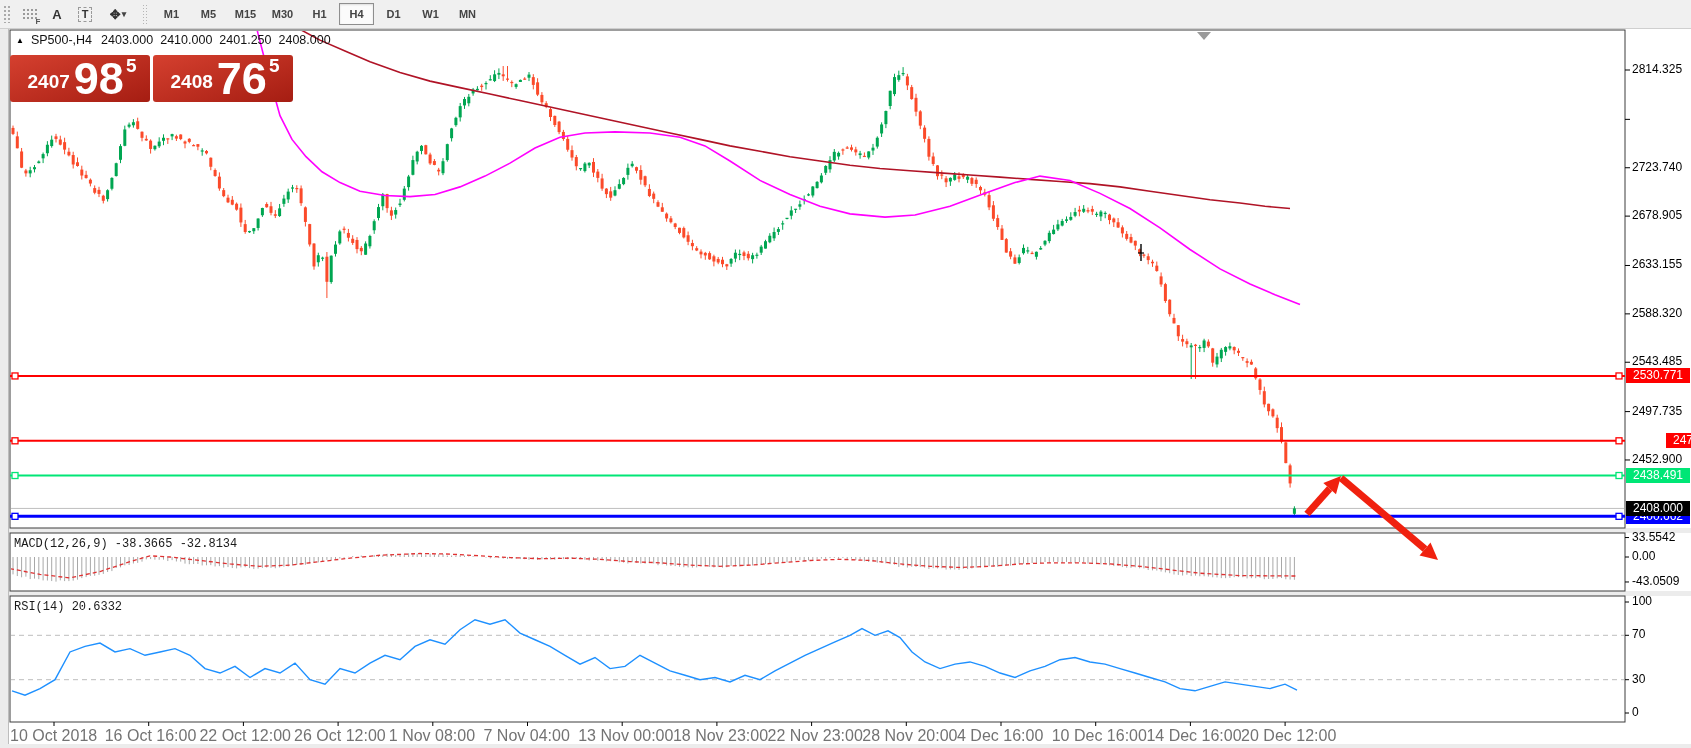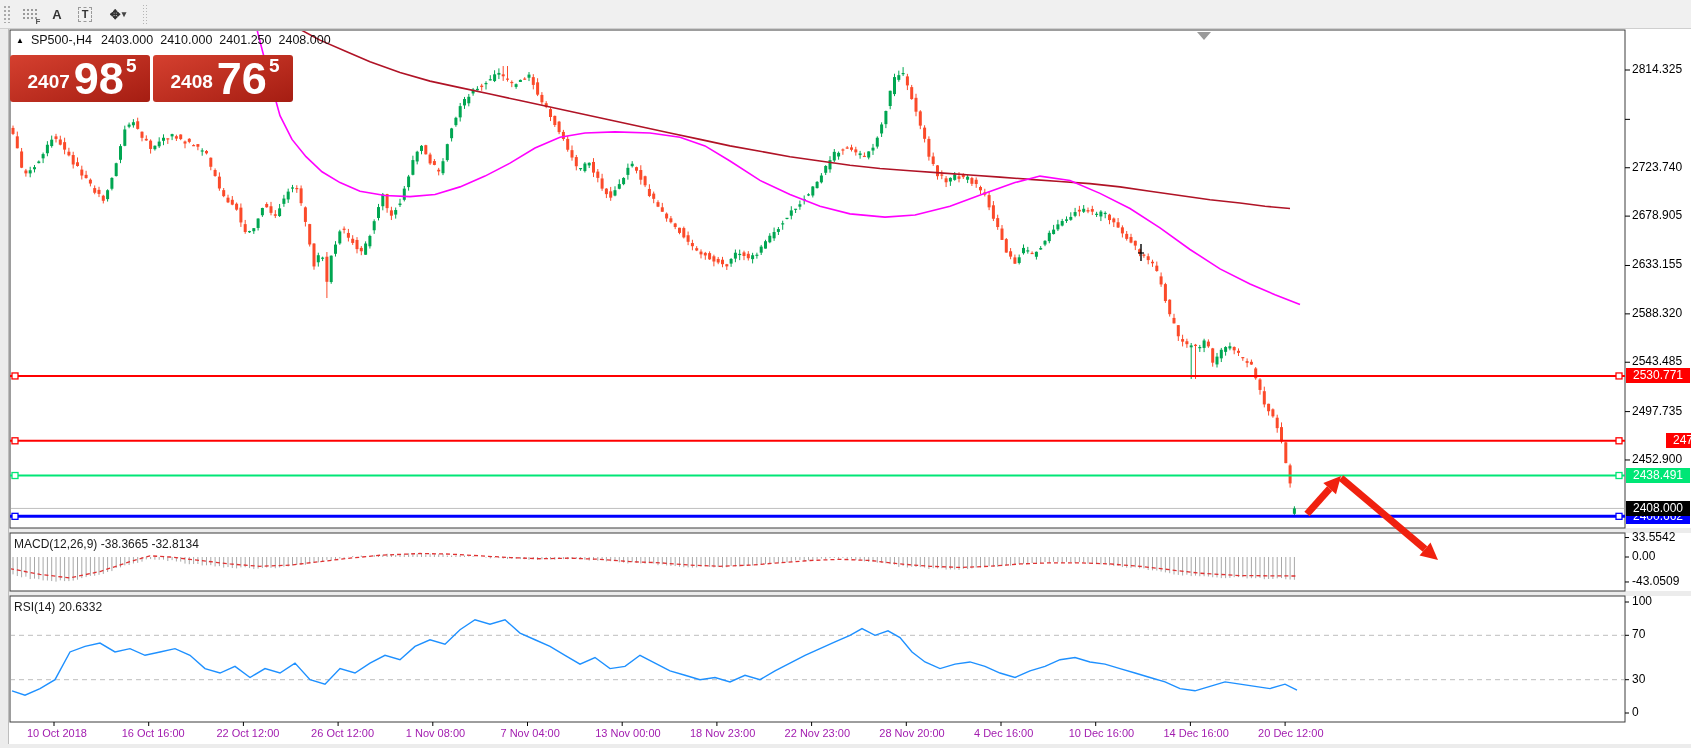--- a/index.html
+++ b/index.html
@@ -42,26 +42,26 @@
   .sp-btn.left{border-right:1px solid #c4c4c4;}
   #vol-input{flex:1;border:0;outline:0;text-align:right;padding-right:6px;font-size:15px;color:#111;
              font-family:"Liberation Sans",sans-serif;}
   #tp-row2{display:flex;gap:3px;margin-top:3px;height:47px;}
   .price-box{flex:1;border-radius:3px;color:#fff;display:flex;align-items:flex-end;justify-content:center;
              background:linear-gradient(160deg,#d5402f,#a51d12);padding-bottom:3px;}
   .price-box .small{font-size:19px;font-weight:bold;margin:0 4px 6px 4px;}
   .price-box .big{font-size:45px;font-weight:bold;line-height:40px;}
   .price-box .sup{font-size:19px;font-weight:bold;margin:0 0 22px 2px;}
   
-  .pane-header{position:absolute;z-index:3;font-size:12px;color:#1a1a1a;}
+  .pane-header{position:absolute;z-index:3;font-size:12px;color:#1a1a1a;font-family:Liberation Mono, monospace;}
   
   .axis-label{position:absolute;left:1632px;font-size:12px;color:#000;z-index:2;white-space:nowrap;}
   .badge{position:absolute;left:1626px;width:64px;height:15px;z-index:2;color:#fff;font-size:12px;
          text-align:center;line-height:15px;}
-  .time-label{position:absolute;top:727px;font-size:11px;color:#a21caf;z-index:2;white-space:nowrap;padding-left:17px;}
+  .time-label{position:absolute;top:727px;font-size:16px;color:#737373;z-index:2;white-space:nowrap;}
   
   #cn-note{position:absolute;left:1282px;top:310px;z-index:2;font-size:31px;font-weight:bold;letter-spacing:1px;}
 </style>
 </head>
 <body>
 
 <div id="stage">
 
   <svg id="chart-svg" width="1691" height="748">
       <rect x="8" y="528" width="1683" height="5" fill="#ececec"></rect>
@@ -1054,20 +1054,31 @@
         <span>A</span>
       </div>
     <div class="tb-btn">
         <span class="t-box">T</span>
       </div>
     <div class="tb-btn" style="width:36px">
       <span>✥</span>
       <span class="caret">▾</span>
     </div>
     <div class="tb-sep"></div>
+    <div id="tf-group" style="display:flex;align-items:center;">
+        <div class="tf-btn">M1</div>
+        <div class="tf-btn">M5</div>
+        <div class="tf-btn">M15</div>
+        <div class="tf-btn">M30</div>
+        <div class="tf-btn">H1</div>
+        <div class="tf-btn active">H4</div>
+        <div class="tf-btn">D1</div>
+        <div class="tf-btn">W1</div>
+        <div class="tf-btn">MN</div>
+      </div>
   </div>
 
   <div id="left-strip"></div>
   <div id="bottom-strip"></div>
 
   <div id="chart-title">
     <span class="tri">▲</span>
     <span style="margin-right:2px;">SP500-,H4</span>
     <span>2403.000</span>
     <span>2410.000</span>

